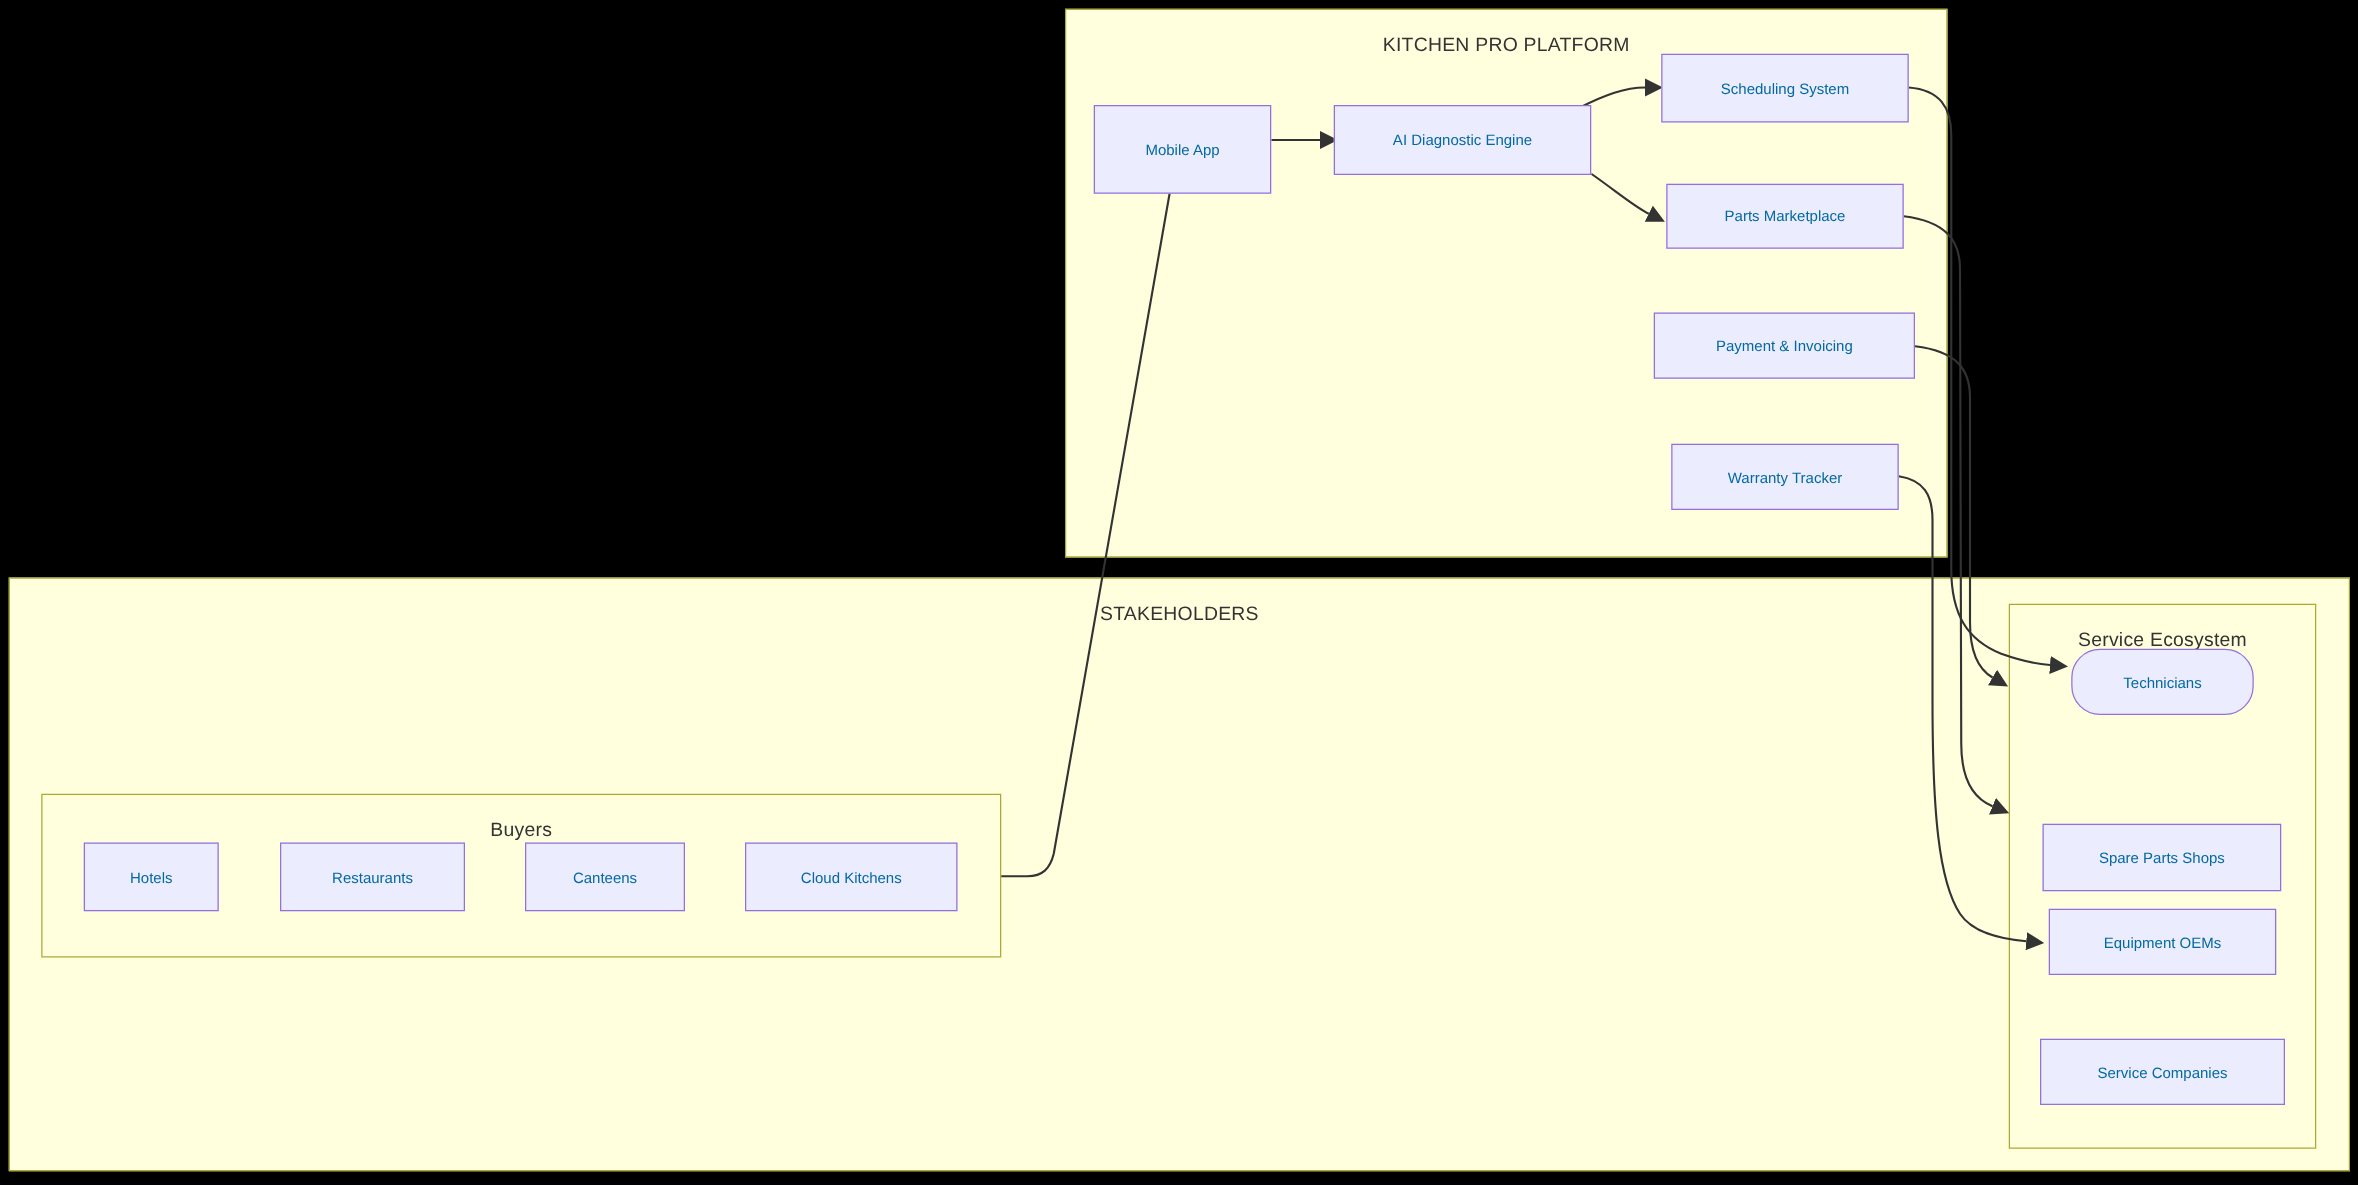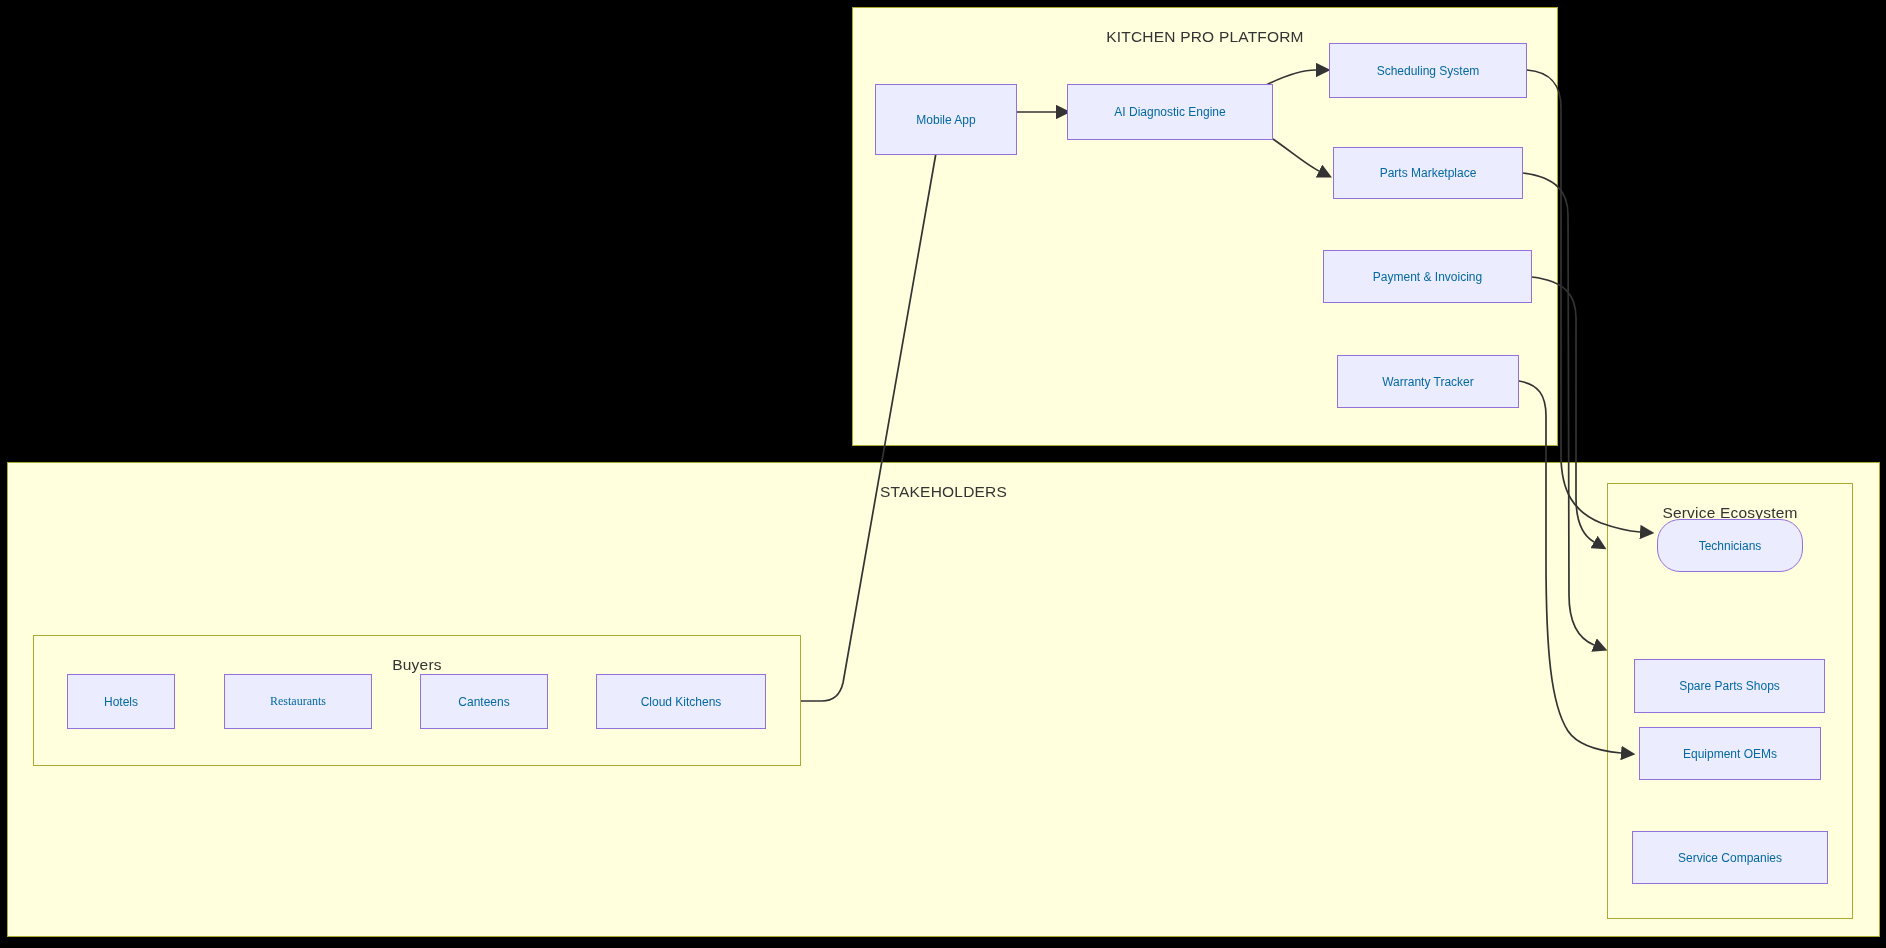--- a/index.html
+++ b/index.html
@@ -62,21 +62,21 @@
   </svg>
 
   <div class="node" style="left:875px;top:84px;width:142px;height:71px;">Mobile App</div>
   <div class="node" style="left:1067px;top:84px;width:206px;height:56px;">AI Diagnostic Engine</div>
   <div class="node" style="left:1329px;top:43px;width:198px;height:55px;">Scheduling System</div>
   <div class="node" style="left:1333px;top:147px;width:190px;height:52px;">Parts Marketplace</div>
   <div class="node" style="left:1337px;top:355px;width:182px;height:53px;">Warranty Tracker</div>
   <div class="node" style="left:1323px;top:250px;width:209px;height:53px;">Payment &amp; Invoicing</div>
 
   <div class="node" style="left:67px;top:674px;width:108px;height:55px;">Hotels</div>
-  <div class="node" style="left:224px;top:674px;width:148px;height:55px;font-family:Liberation Serif, serif;">Restaurants</div>
+  <div class="node" style="left:224px;top:674px;width:148px;height:55px;">Restaurants</div>
   <div class="node" style="left:420px;top:674px;width:128px;height:55px;">Canteens</div>
   <div class="node" style="left:596px;top:674px;width:170px;height:55px;">Cloud Kitchens</div>
 
   <div class="node" style="left:1657px;top:519px;width:146px;height:53px;border-radius:23px;">Technicians</div>
   <div class="node" style="left:1634px;top:623px;width:191px;height:54px;margin-top:36px;">Spare Parts Shops</div>
   <div class="node" style="left:1639px;top:727px;width:182px;height:53px;">Equipment OEMs</div>
   <div class="node" style="left:1632px;top:831px;width:196px;height:53px;">Service Companies</div>
 
 </div>
 

